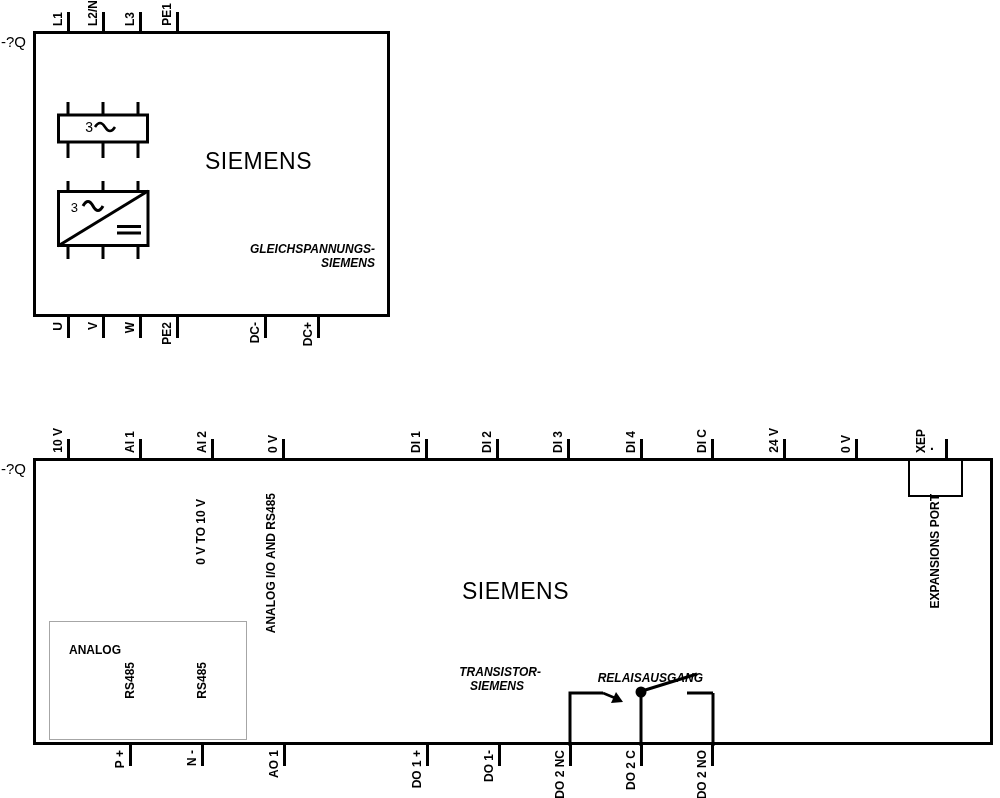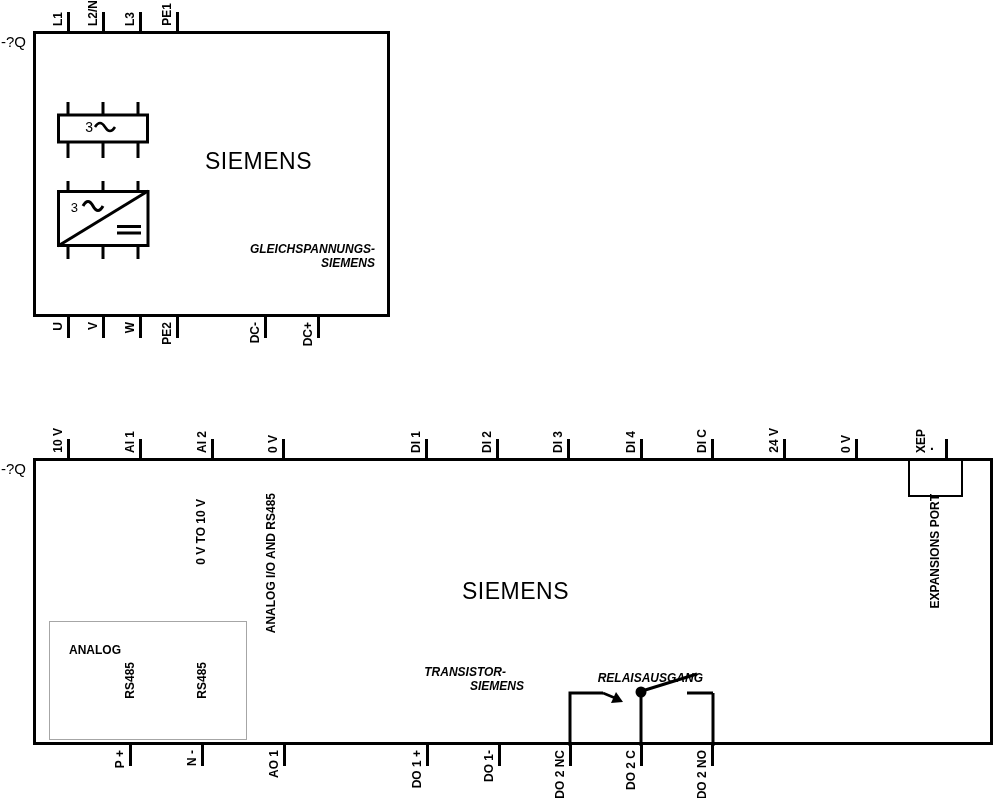--- a/index.html
+++ b/index.html
@@ -40,21 +40,21 @@
 
   <div class="graybox" style="left:49px;top:621px;width:198px;height:119px;"></div>
   <div class="htext" style="left:69px;top:643px;">ANALOG</div>
 
   <div class="vlabel" style="left:194px;bottom:233px;">0 V TO 10 V</div>
   <div class="vlabel" style="left:264px;bottom:165px;">ANALOG I/O AND RS485</div>
   <div class="vlabel" style="left:928px;bottom:190px;">EXPANSIONS PORT</div>
   <div class="vlabel" style="left:123px;bottom:99px;">RS485</div>
   <div class="vlabel" style="left:195px;bottom:99px;">RS485</div>
 
-  <div class="htext center" style="left:386px;top:665px;width:120px;">TRANSISTOR-</div>
+  <div class="htext center" style="left:421px;top:665px;width:120px;">TRANSISTOR-</div>
   <div class="htext center" style="left:404px;top:679px;width:120px;">SIEMENS</div>
   <div class="htext center" style="left:583px;top:671px;width:120px;">RELAISAUSGANG</div>
   <div class="htext" style="left:930px;top:438px;font-size:14px;">.</div>
 
   <svg width="1000" height="798" viewBox="0 0 1000 798">
 
     <g stroke="#000" fill="none" stroke-width="3">
       <path d="M68,102 V115 M103,102 V115 M138,102 V115"></path>
       <rect x="58.5" y="115" width="89" height="27"></rect>
       <path d="M68,142 V158 M103,142 V158 M138,142 V158"></path>

